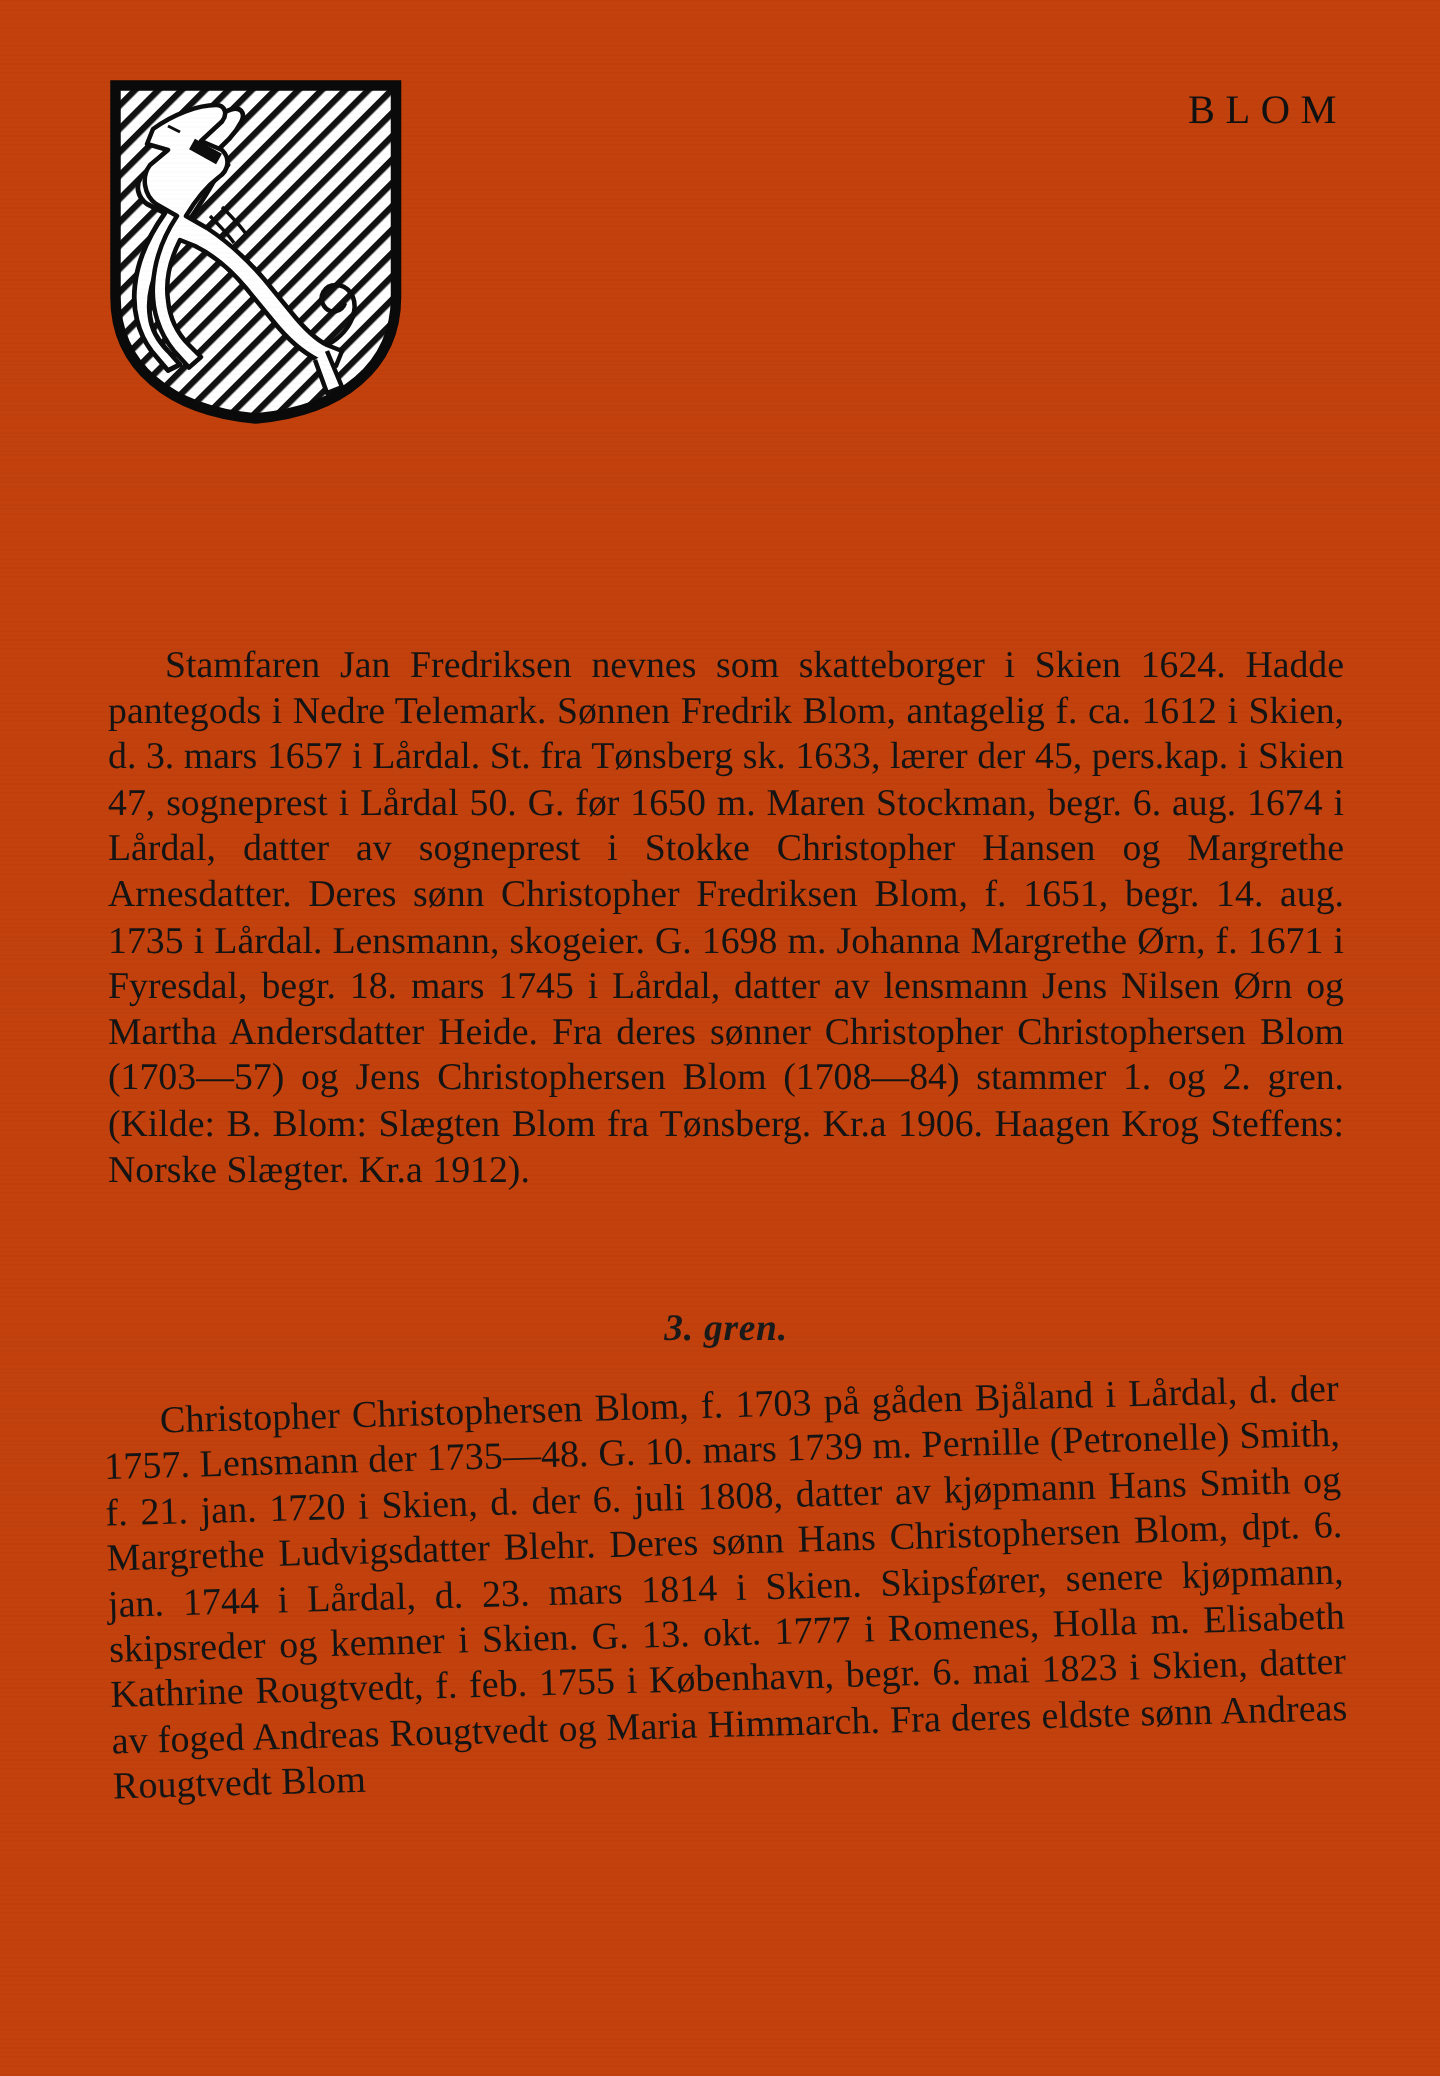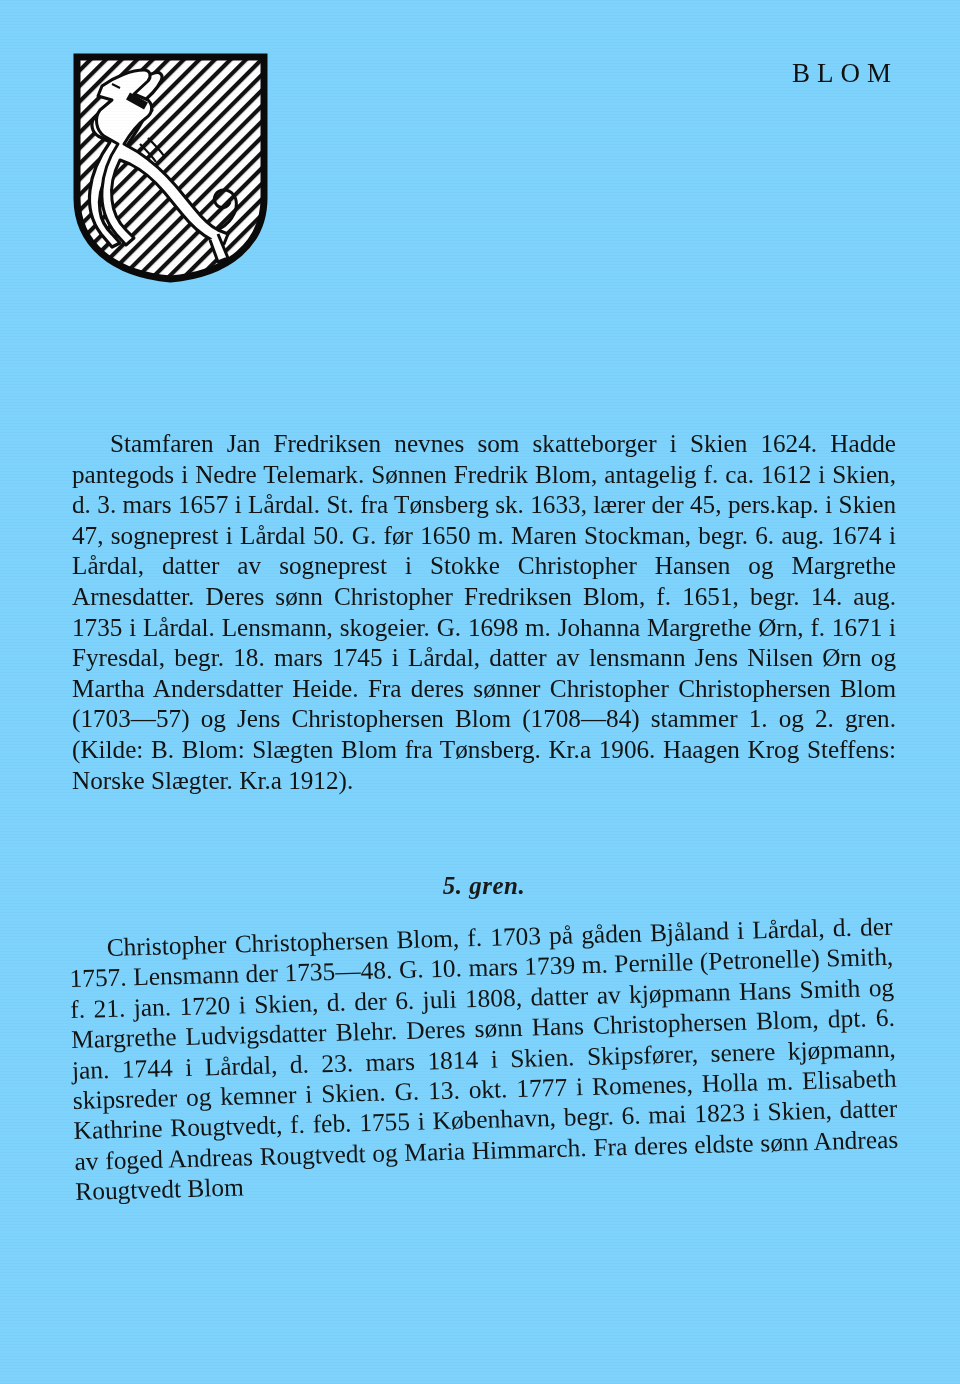--- a/index.html
+++ b/index.html
@@ -12,21 +12,21 @@
     height: 1384px;
     position: relative;
     overflow: hidden;
     font-family: "Liberation Serif", "DejaVu Serif", serif;
     color: #1a1a1a;
   }
 
   .page {
     position: absolute;
     inset: 0;
-    background: #7dd3fc;
+    background: #c2410c;
   }
 
   
   .header-row {
     position: absolute;
     top: 40px;
     left: 0;
     width: 960px;
     height: 260px;
   }
@@ -191,21 +191,21 @@
       </svg>
     </div>
 
     <div class="running-head">BLOM</div>
   </div>
 
   <div class="body-block" style="top:385px;">
 
     <p id="para-intro" class="para indent">Stamfaren Jan Fredriksen nevnes som skatteborger i Skien 1624. Hadde pantegods i Nedre Telemark. Sønnen Fredrik Blom, antagelig f. ca. 1612 i Skien, d. 3. mars 1657 i Lårdal. St. fra Tønsberg sk. 1633, lærer der 45, pers.kap. i Skien 47, sogneprest i Lårdal 50. G. før 1650 m. Maren Stockman, begr. 6. aug. 1674 i Lårdal, datter av sogneprest i Stokke Christopher Hansen og Margrethe Arnesdatter. Deres sønn Christopher Fredriksen Blom, f. 1651, begr. 14. aug. 1735 i Lårdal. Lensmann, skogeier. G. 1698 m. Johanna Margrethe Ørn, f. 1671 i Fyresdal, begr. 18. mars 1745 i Lårdal, datter av lensmann Jens Nilsen Ørn og Martha Andersdatter Heide. Fra deres sønner Christopher Christophersen Blom (1703—57) og Jens Christophersen Blom (1708—84) stammer 1. og 2. gren. (Kilde: B. Blom: Slægten Blom fra Tønsberg. Kr.a 1906. Haagen Krog Steffens: Norske Slægter. Kr.a 1912).</p>
 
-    <div class="branch-heading">5. gren.</div>
+    <div class="branch-heading">3. gren.</div>
 
     <div class="skew-wrap">
       <p class="para indent">Christopher Christophersen Blom, f. 1703 på gåden Bjåland i Lårdal, d. der 1757. Lensmann der 1735—48. G. 10. mars 1739 m. Pernille (Petronelle) Smith, f. 21. jan. 1720 i Skien, d. der 6. juli 1808, datter av kjøpmann Hans Smith og Margrethe Ludvigsdatter Blehr. Deres sønn Hans Christophersen Blom, dpt. 6. jan. 1744 i Lårdal, d. 23. mars 1814 i Skien. Skipsfører, senere kjøpmann, skipsreder og kemner i Skien. G. 13. okt. 1777 i Romenes, Holla m. Elisabeth Kathrine Rougtvedt, f. feb. 1755 i København, begr. 6. mai 1823 i Skien, datter av foged Andreas Rougtvedt og Maria Himmarch. Fra deres eldste sønn Andreas Rougtvedt Blom</p>
     </div>
 
   </div>
 
   <div class="grain"></div>
 </div>
 

